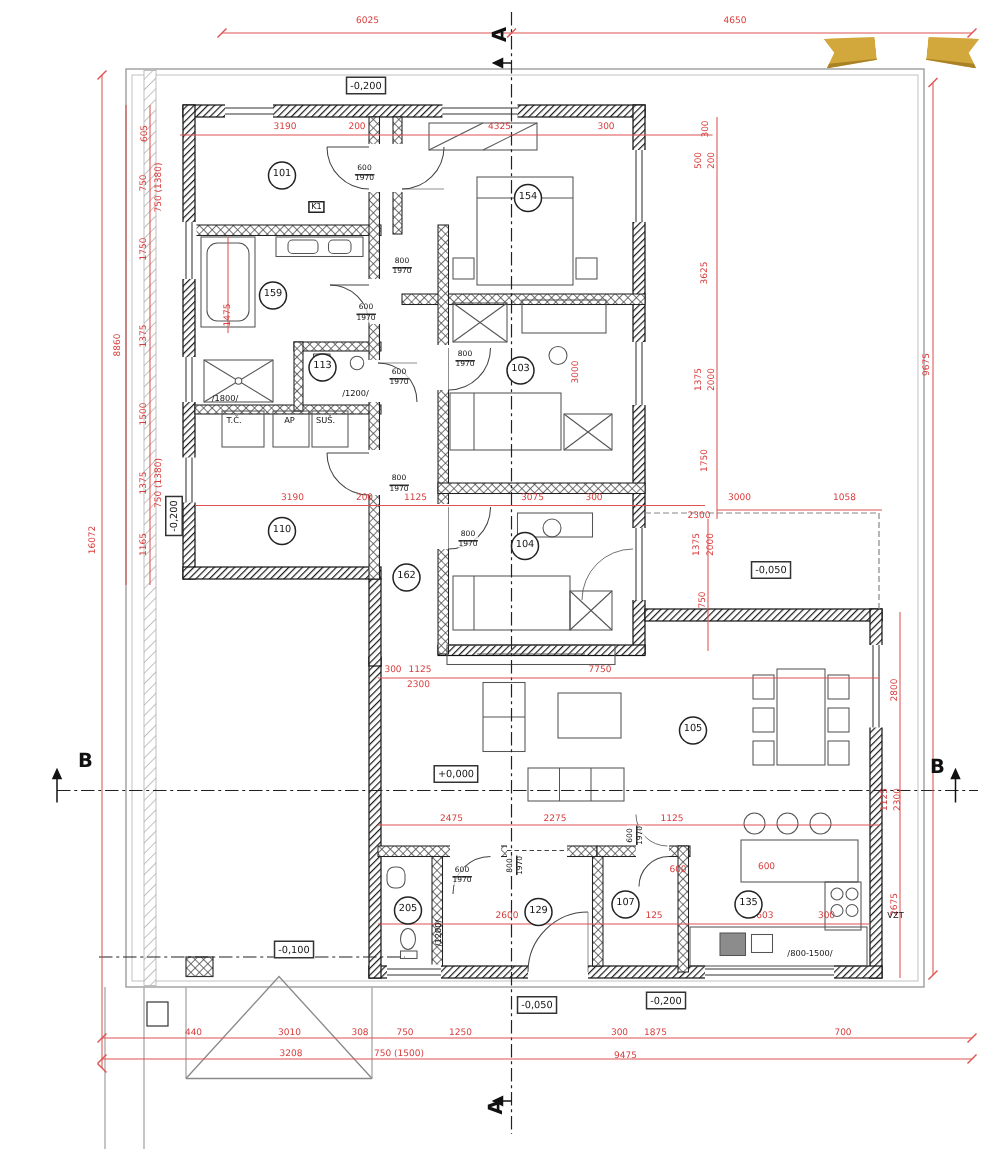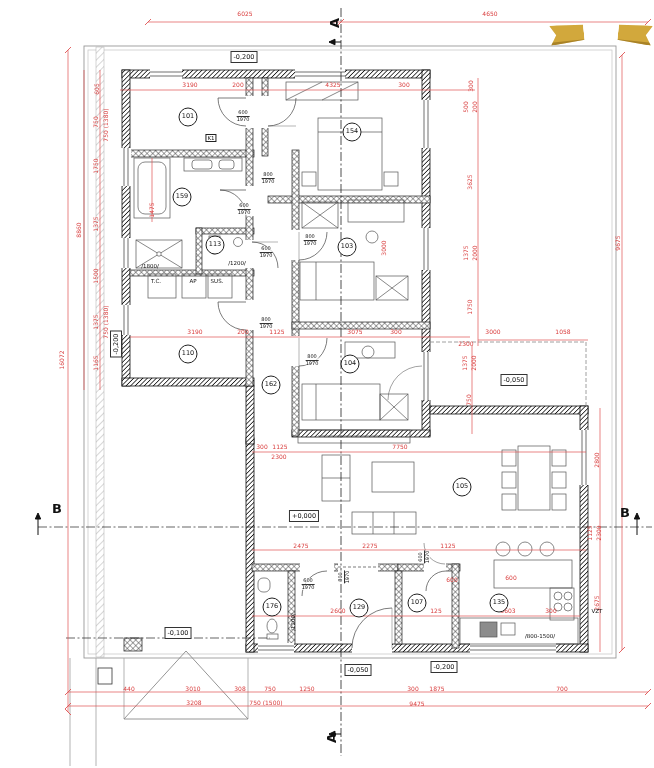--- a/index.html
+++ b/index.html
@@ -406,30 +406,30 @@
       <span class="dim v" style="left: 106px; top: 125px;">750 (1380)</span>
       <span class="dim v" style="left: 106px; top: 322px;">750 (1380)</span>
       <span class="roomc" style="left: 188px; top: 117px;">101</span>
       <span class="roomc" style="left: 352px; top: 132px;">154</span>
       <span class="roomc" style="left: 347px; top: 247px;">103</span>
       <span class="roomc" style="left: 350px; top: 364px;">104</span>
       <span class="roomc" style="left: 462px; top: 487px;">105</span>
       <span class="roomc" style="left: 499px; top: 603px;">135</span>
       <span class="roomc" style="left: 417px; top: 603px;">107</span>
       <span class="roomc" style="left: 359px; top: 608px;">129</span>
-      <span class="roomc" style="left: 272px; top: 607px;">176</span>
+      <span class="roomc" style="left: 272px; top: 607px;">205</span>
       <span class="roomc" style="left: 188px; top: 354px;">110</span>
       <span class="roomc" style="left: 182px; top: 197px;">159</span>
       <span class="roomc" style="left: 271px; top: 385px;">162</span>
       <span class="roomc" style="left: 215px; top: 245px;">113</span>
       <span class="elev" style="left: 244px; top: 57px;">-0,200</span>
       <span class="elev v" style="left: 116px; top: 344px;">-0,200</span>
       <span class="elev" style="left: 514px; top: 380px;">-0,050</span>
       <span class="elev" style="left: 304px; top: 516px;">+0,000</span>
-      <span class="elev" style="left: 178px; top: 633px;">-0,100</span>
+      <span class="elev" style="left: 196px; top: 633px;">-0,100</span>
       <span class="elev" style="left: 358px; top: 670px;">-0,050</span>
       <span class="elev" style="left: 444px; top: 667px;">-0,200</span>
       <span class="blab" style="left: 156px; top: 281px;">T.Č.</span>
       <span class="blab" style="left: 193px; top: 281px;">AP</span>
       <span class="blab" style="left: 217px; top: 281px;">SUŠ.</span>
       <span class="blab" style="left: 597px; top: 611px;">VZT</span>
       <span class="blab" style="left: 540px; top: 636px;">/800-1500/</span>
       <span class="blab" style="left: 150px; top: 266px;">/1800/</span>
       <span class="blab" style="left: 237px; top: 263px;">/1200/</span>
       <span class="blab v" style="left: 293px; top: 622px;">/1200/</span>

